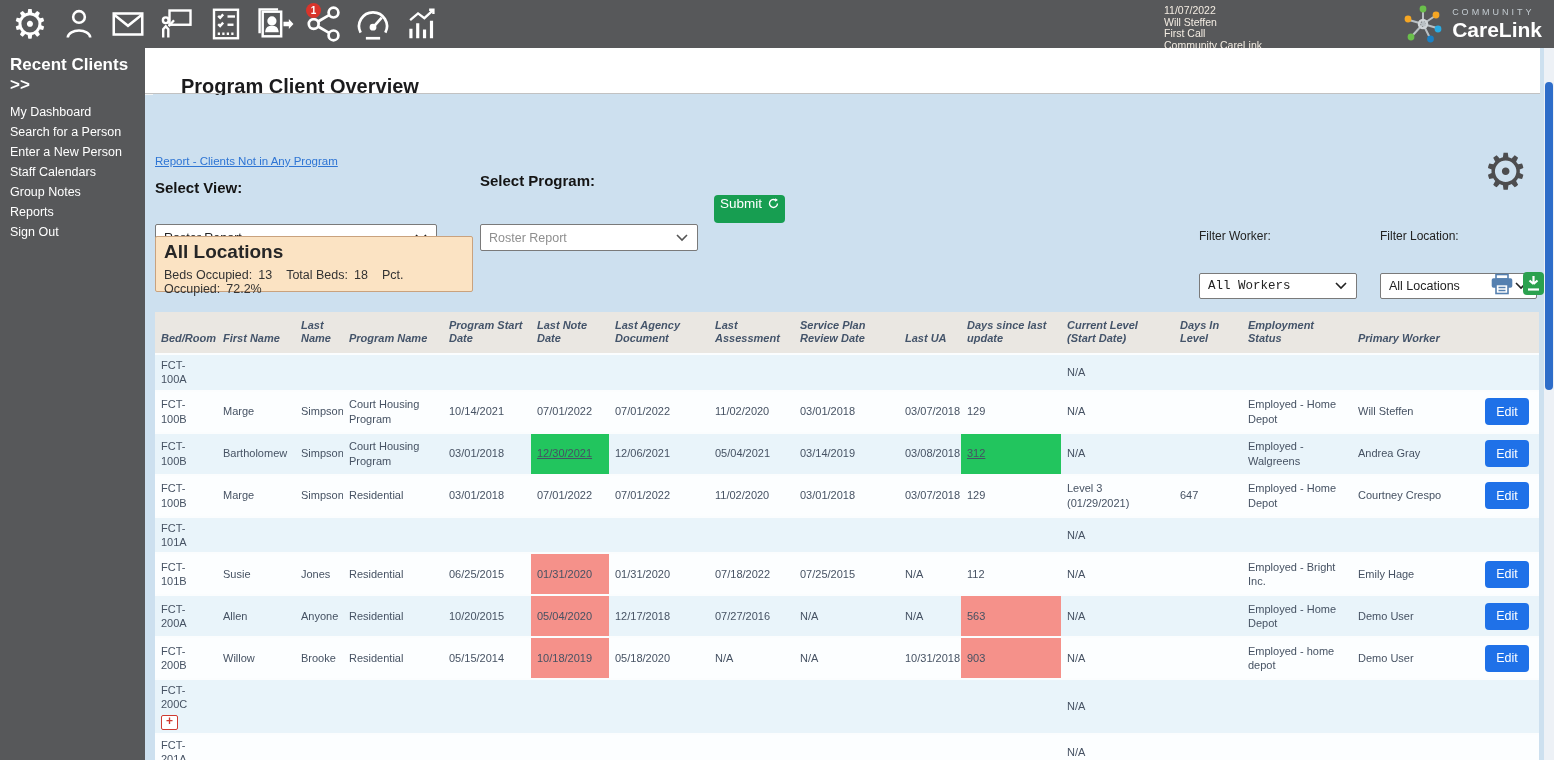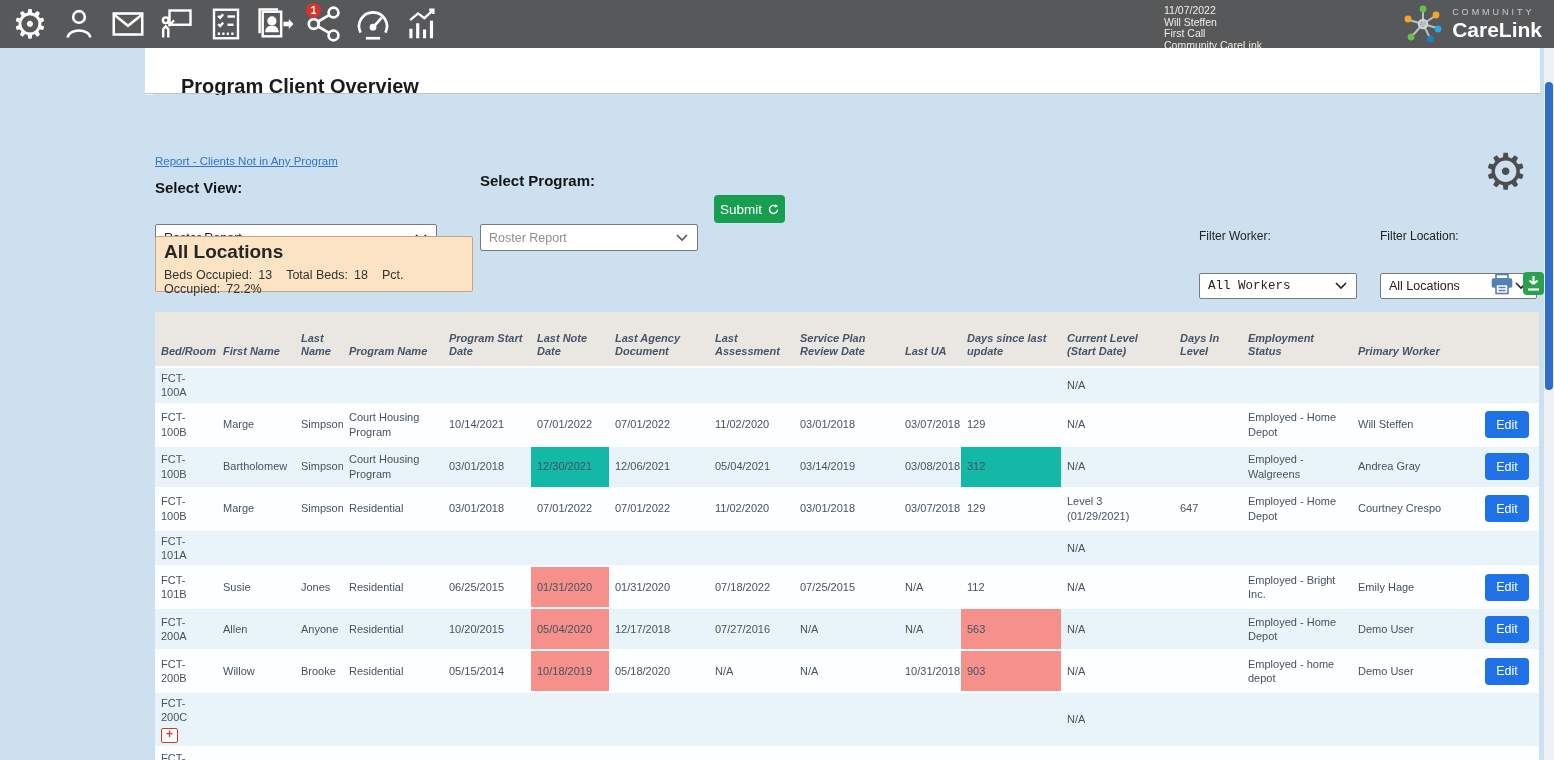--- a/index.html
+++ b/index.html
@@ -38,44 +38,44 @@
   .content { position:absolute; top:47px; left:0; right:0; bottom:0; background:#cde0ef; overflow:hidden; }
 
   .report-link { position:absolute; left:10px; top:60px; font-size:11.5px; color:#2e75d4; text-decoration:underline; cursor:pointer; }
   .ctl-label { position:absolute; font-size:15px; font-weight:bold; color:#141414; }
   .flt-label { position:absolute; font-size:12px; color:#222; }
   .select { position:absolute; background:#fff; border:1px solid #7a7a7a; border-radius:2px; height:27px;
             display:flex; align-items:center; justify-content:space-between; padding:0 9px 0 8px; cursor:pointer;margin-top:29px; }
   .select .val { font-size:12.5px; color:#222; }
   .select .val.muted { color:#8f8f8f; }
   .submit-btn { position:absolute; left:569px; top:100px; width:71px; height:28px; background:#179e51; border:none; border-radius:4px;
-                color:#fff; font-size:13.5px; font-family:"Liberation Sans",sans-serif; display:flex; align-items:center; justify-content:center; gap:6px; cursor:pointer; }
+                color:#fff; font-size:13.5px; font-family:"Liberation Sans",sans-serif; display:flex; justify-content:center; gap:6px; cursor:pointer; }
   .page-gear { position:absolute; right:26px; top:52px; font-size:50px; color:#4d4d4f; line-height:1; cursor:pointer; }
 
   .summary-box { position:absolute; left:10px; top:141px; width:318px; height:56px; background:#fbe3c3; border:1px solid #c9a27e; border-radius:2px; padding:4px 8px; }
   .summary-title { font-size:19px; font-weight:600; color:#262626; }
   .summary-stats { font-size:12.5px; color:#333; margin-top:5px; }
   .summary-stats b { font-weight:normal; }
   .summary-stats .num { margin:0 14px 0 6px; }
 
   .print-ic { position:absolute; left:1345px; top:178px; cursor:pointer; }
   .dl-ic { position:absolute; left:1378px; top:177px; width:21px; height:23px; background:#2ba14f; border-radius:4px;
            display:flex; align-items:center; justify-content:center; cursor:pointer; }
 
   
   .roster { position:absolute; left:10px; top:217px; width:1384px; border-collapse:collapse; table-layout:fixed; }
   .roster th { background:#eae7e2; font-size:11px; font-style:italic; font-weight:600; color:#44546a; text-align:left;
-               vertical-align:bottom; padding:4px 8px 7px 6px; height:55px; border-bottom:1px solid #8d97a3; line-height:1.25; }
+               vertical-align:bottom; padding:4px 8px 7px 6px; height:42px; border-bottom:1px solid #8d97a3; line-height:1.25; }
   .roster td { font-size:11px; color:#465263; padding:3px 8px 3px 6px; vertical-align:middle; line-height:1.3; overflow:hidden; }
   .roster tr { border-bottom:2px solid #fbfdfe; }
   .roster tr.white { background:#fcfeff; }
   .roster tr.azure { background:#e9f4fa; }
   .roster tr.normal td { height:42px; }
   .roster tr.compact td { height:26px; }
-  td.hl-yellow { background:#14b8a6; }
+  td.hl-yellow { background:#22c55e;text-decoration:underline; }
   td.hl-red { background:#f5918a; }
   .edit-btn { width:44px; height:27px; background:#1f71e8; color:#fff; border:none; border-radius:4px; font-size:12.5px;
               font-family:"Liberation Sans",sans-serif; cursor:pointer; display:block; margin-left:auto; margin-right:2px; }
   .plus-ic { display:inline-flex; align-items:center; justify-content:center; width:17px; height:15px; border:1.5px solid #cf3a30;
              border-radius:2px; background:#fff; color:#cf3a30; font-size:12px; font-weight:bold; margin-top:3px; cursor:pointer; }
 
   
   .vscroll { position:absolute; right:0; top:48px; width:10px; height:712px; background:#edf1f6; }
   .vscroll .thumb { position:absolute; left:1px; top:34px; width:8px; height:308px; background:#2e6dc9; border-radius:4px; }
 </style>
@@ -175,20 +175,32 @@
         <circle cx="9" cy="34" r="3.4" fill="#6abf4b"></circle>
         <circle cx="6" cy="16" r="3.4" fill="#f5a623"></circle>
       </svg>
       <div class="brand-text">
         <span class="brand-top">COMMUNITY</span>
         <span class="brand-bottom">CareLink</span>
       </div>
     </div>
   </header>
 
+  <aside class="sidebar">
+    <div class="sb-header">Recent Clients &gt;&gt;</div>
+    <nav>
+      <div class="sb-item">My Dashboard</div>
+      <div class="sb-item">Search for a Person</div>
+      <div class="sb-item">Enter a New Person</div>
+      <div class="sb-item">Staff Calendars</div>
+      <div class="sb-item">Group Notes</div>
+      <div class="sb-item">Reports</div>
+      <div class="sb-item">Sign Out</div>
+    </nav>
+  </aside>
 
   <main class="main">
     <div class="left-strip"></div>
     <div class="titlebar">
       <h1>Program Client Overview</h1>
     </div>
 
     <div class="content">
       <a class="report-link">Report - Clients Not in Any Program</a>
 

